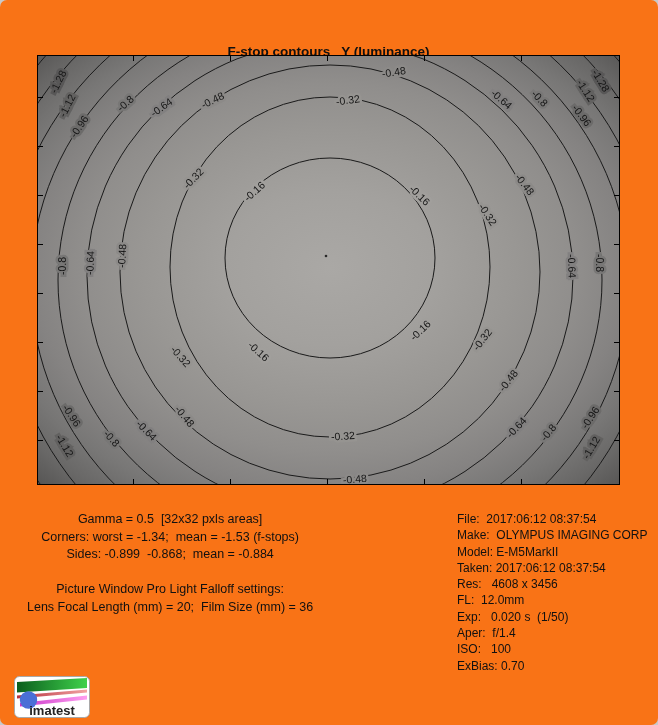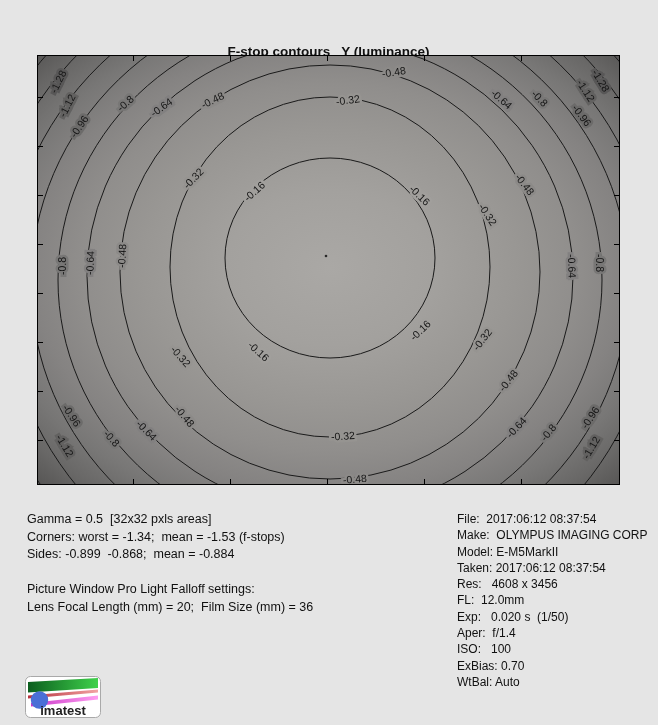--- a/index.html
+++ b/index.html
@@ -1,35 +1,35 @@
 <!DOCTYPE html>
 <html><head>
 <meta charset="utf-8">
 <style>
   html,body{margin:0;padding:0;}
   body{width:658px;height:725px;background:#c9c9c9;font-family:"Liberation Sans",sans-serif;color:#111;}
-  #canvas{position:relative;width:658px;height:725px;overflow:hidden;background:#e5e5e5;}
+  #canvas{position:relative;width:658px;height:725px;overflow:hidden;background:#f97316;border-radius:7px;}
 
   .title{position:absolute;left:37px;top:7px;width:583px;text-align:center;
          font-weight:bold;font-size:13.5px;line-height:18px;white-space:pre;}
 
   .plot{position:absolute;left:37px;top:55px;width:583px;height:430px;
         background:radial-gradient(ellipse farthest-corner at 50.2% 49.5%,
           #aaa8a5 0%, #a3a19e 25%, #999794 45%, #908e8c 60%,
           #858382 72%, #787776 82%, #696867 91%, #565554 100%);}
   .plot svg{position:absolute;left:0;top:0;display:block;}
 
   .stats{position:absolute;left:27px;top:511px;font-size:12.5px;line-height:17.5px;white-space:pre;}
-  .stats div{min-height:17.5px;}
+  .stats div{min-height:17.5px;text-align:center;}
 
   .exif{position:absolute;left:457px;top:511px;width:201px;overflow:hidden;}
   .exif-heading{font-size:13.5px;font-weight:bold;margin:0 0 9px 0;}
   .exif-rows{font-size:12px;line-height:16.3px;white-space:pre;}
 
-  .logo{position:absolute;left:25px;top:676px;width:76px;height:28px;}
+  .logo{position:absolute;left:14px;top:676px;width:76px;height:28px;}
 </style>
 </head>
 <body>
 
 <div id="canvas">
 
   <div class="title">
     <div>F-stop contours   Y (luminance)</div>
     <div>P6120117.JPG</div>
   </div>
@@ -120,21 +120,21 @@
           <line x1="0" y1="385.5" x2="6" y2="385.5"></line>
           <line x1="577" y1="385.5" x2="583" y2="385.5"></line>
         </g>
         <rect x="0.5" y="0.5" width="582" height="429" fill="none" stroke="#000" stroke-width="1"></rect>
       </svg>
   </div>
 
   <div class="stats" id="stats-block"><div>Gamma = 0.5  [32x32 pxls areas]</div><div>Corners: worst = -1.34;  mean = -1.53 (f-stops)</div><div>Sides: -0.899  -0.868;  mean = -0.884</div><div>&nbsp;</div><div>Picture Window Pro Light Falloff settings:</div><div>Lens Focal Length (mm) = 20;  Film Size (mm) = 36</div></div>
 
   <div class="exif">
-    <div class="exif-rows" id="exif-rows"><div>File:  2017:06:12 08:37:54</div><div>Make:  OLYMPUS IMAGING CORP</div><div>Model: E-M5MarkII</div><div>Taken: 2017:06:12 08:37:54</div><div>Res:   4608 x 3456</div><div>FL:  12.0mm</div><div>Exp:   0.020 s  (1/50)</div><div>Aper:  f/1.4</div><div>ISO:   100</div><div>ExBias: 0.70</div><div>WtBal: Auto</div></div>
+    <div class="exif-rows" id="exif-rows"><div>File:  2017:06:12 08:37:54</div><div>Make:  OLYMPUS IMAGING CORP</div><div>Model: E-M5MarkII</div><div>Taken: 2017:06:12 08:37:54</div><div>Res:   4608 x 3456</div><div>FL:  12.0mm</div><div>Exp:   0.020 s  (1/50)</div><div>Aper:  f/1.4</div><div>ISO:   100</div><div>ExBias: 0.70</div></div>
   </div>
 
   <div class="logo">
     <svg width="76" height="42" viewBox="0 0 76 42">
       <defs>
         <linearGradient id="gGreen" x1="0" y1="0" x2="1" y2="0">
           <stop offset="0" stop-color="#0b5e1e"></stop>
             <stop offset="1" stop-color="#3fd14b"></stop>
         </linearGradient>
         <linearGradient id="gRed" x1="0" y1="0" x2="1" y2="0">

